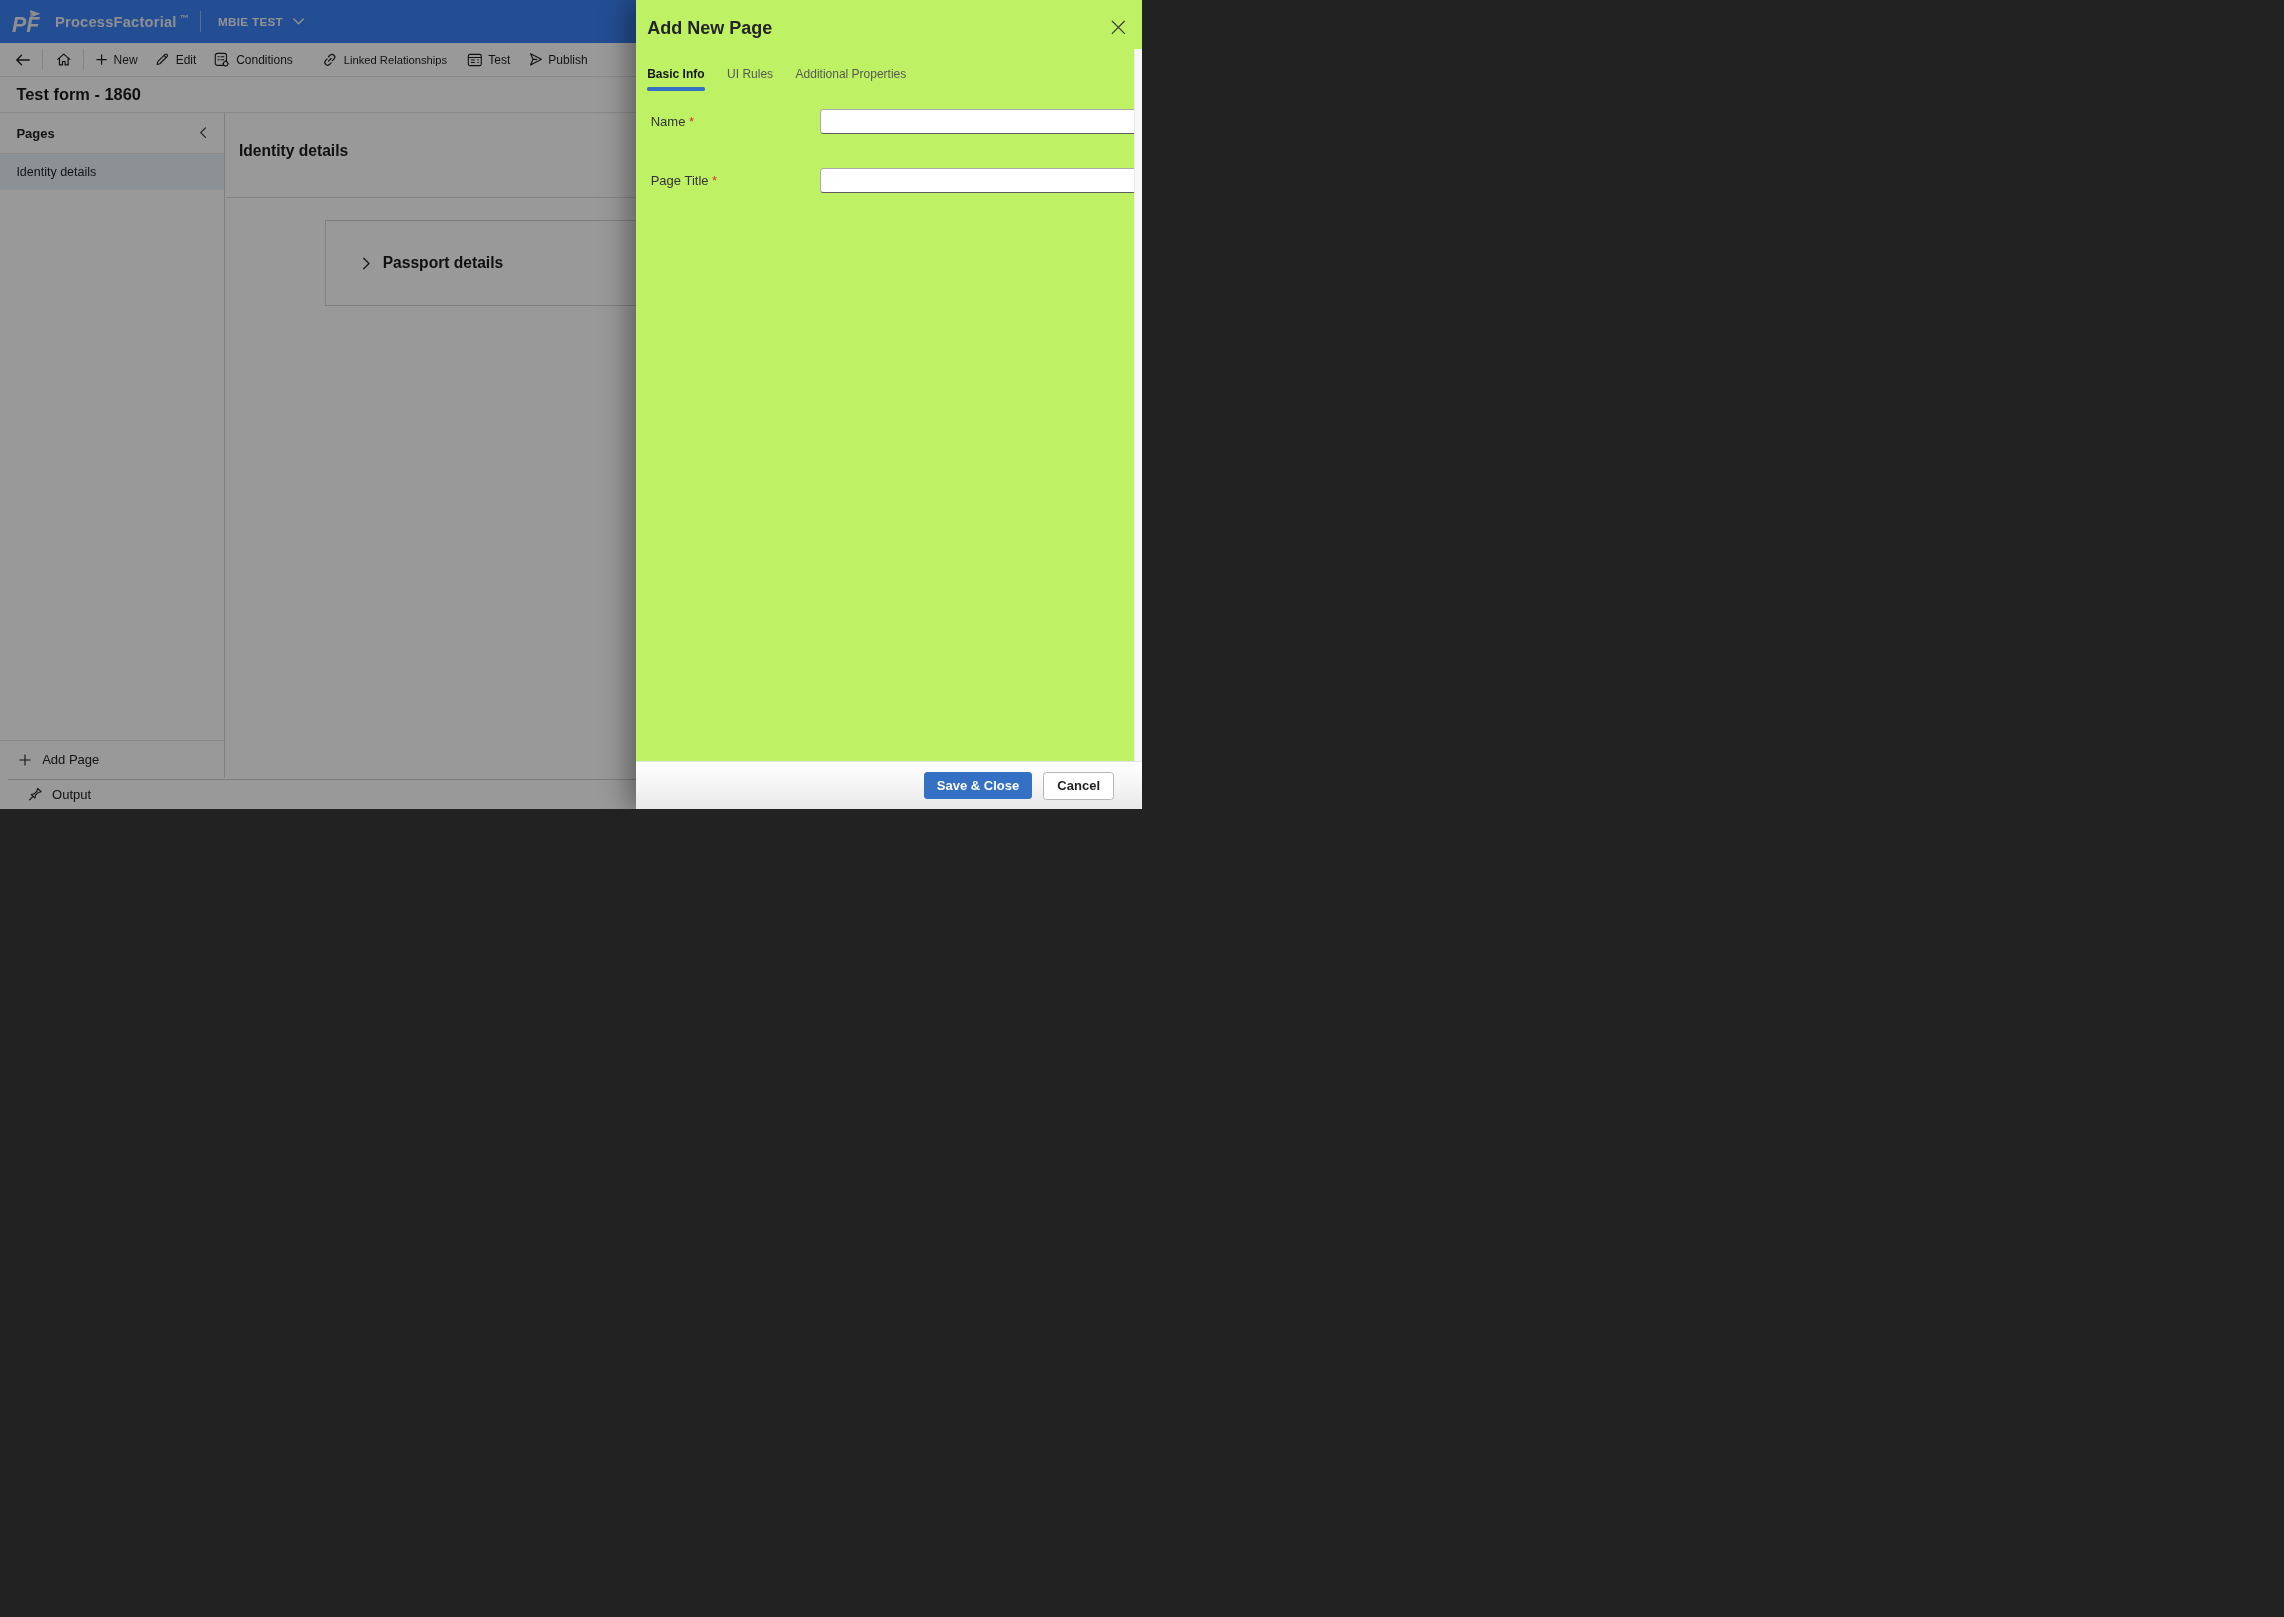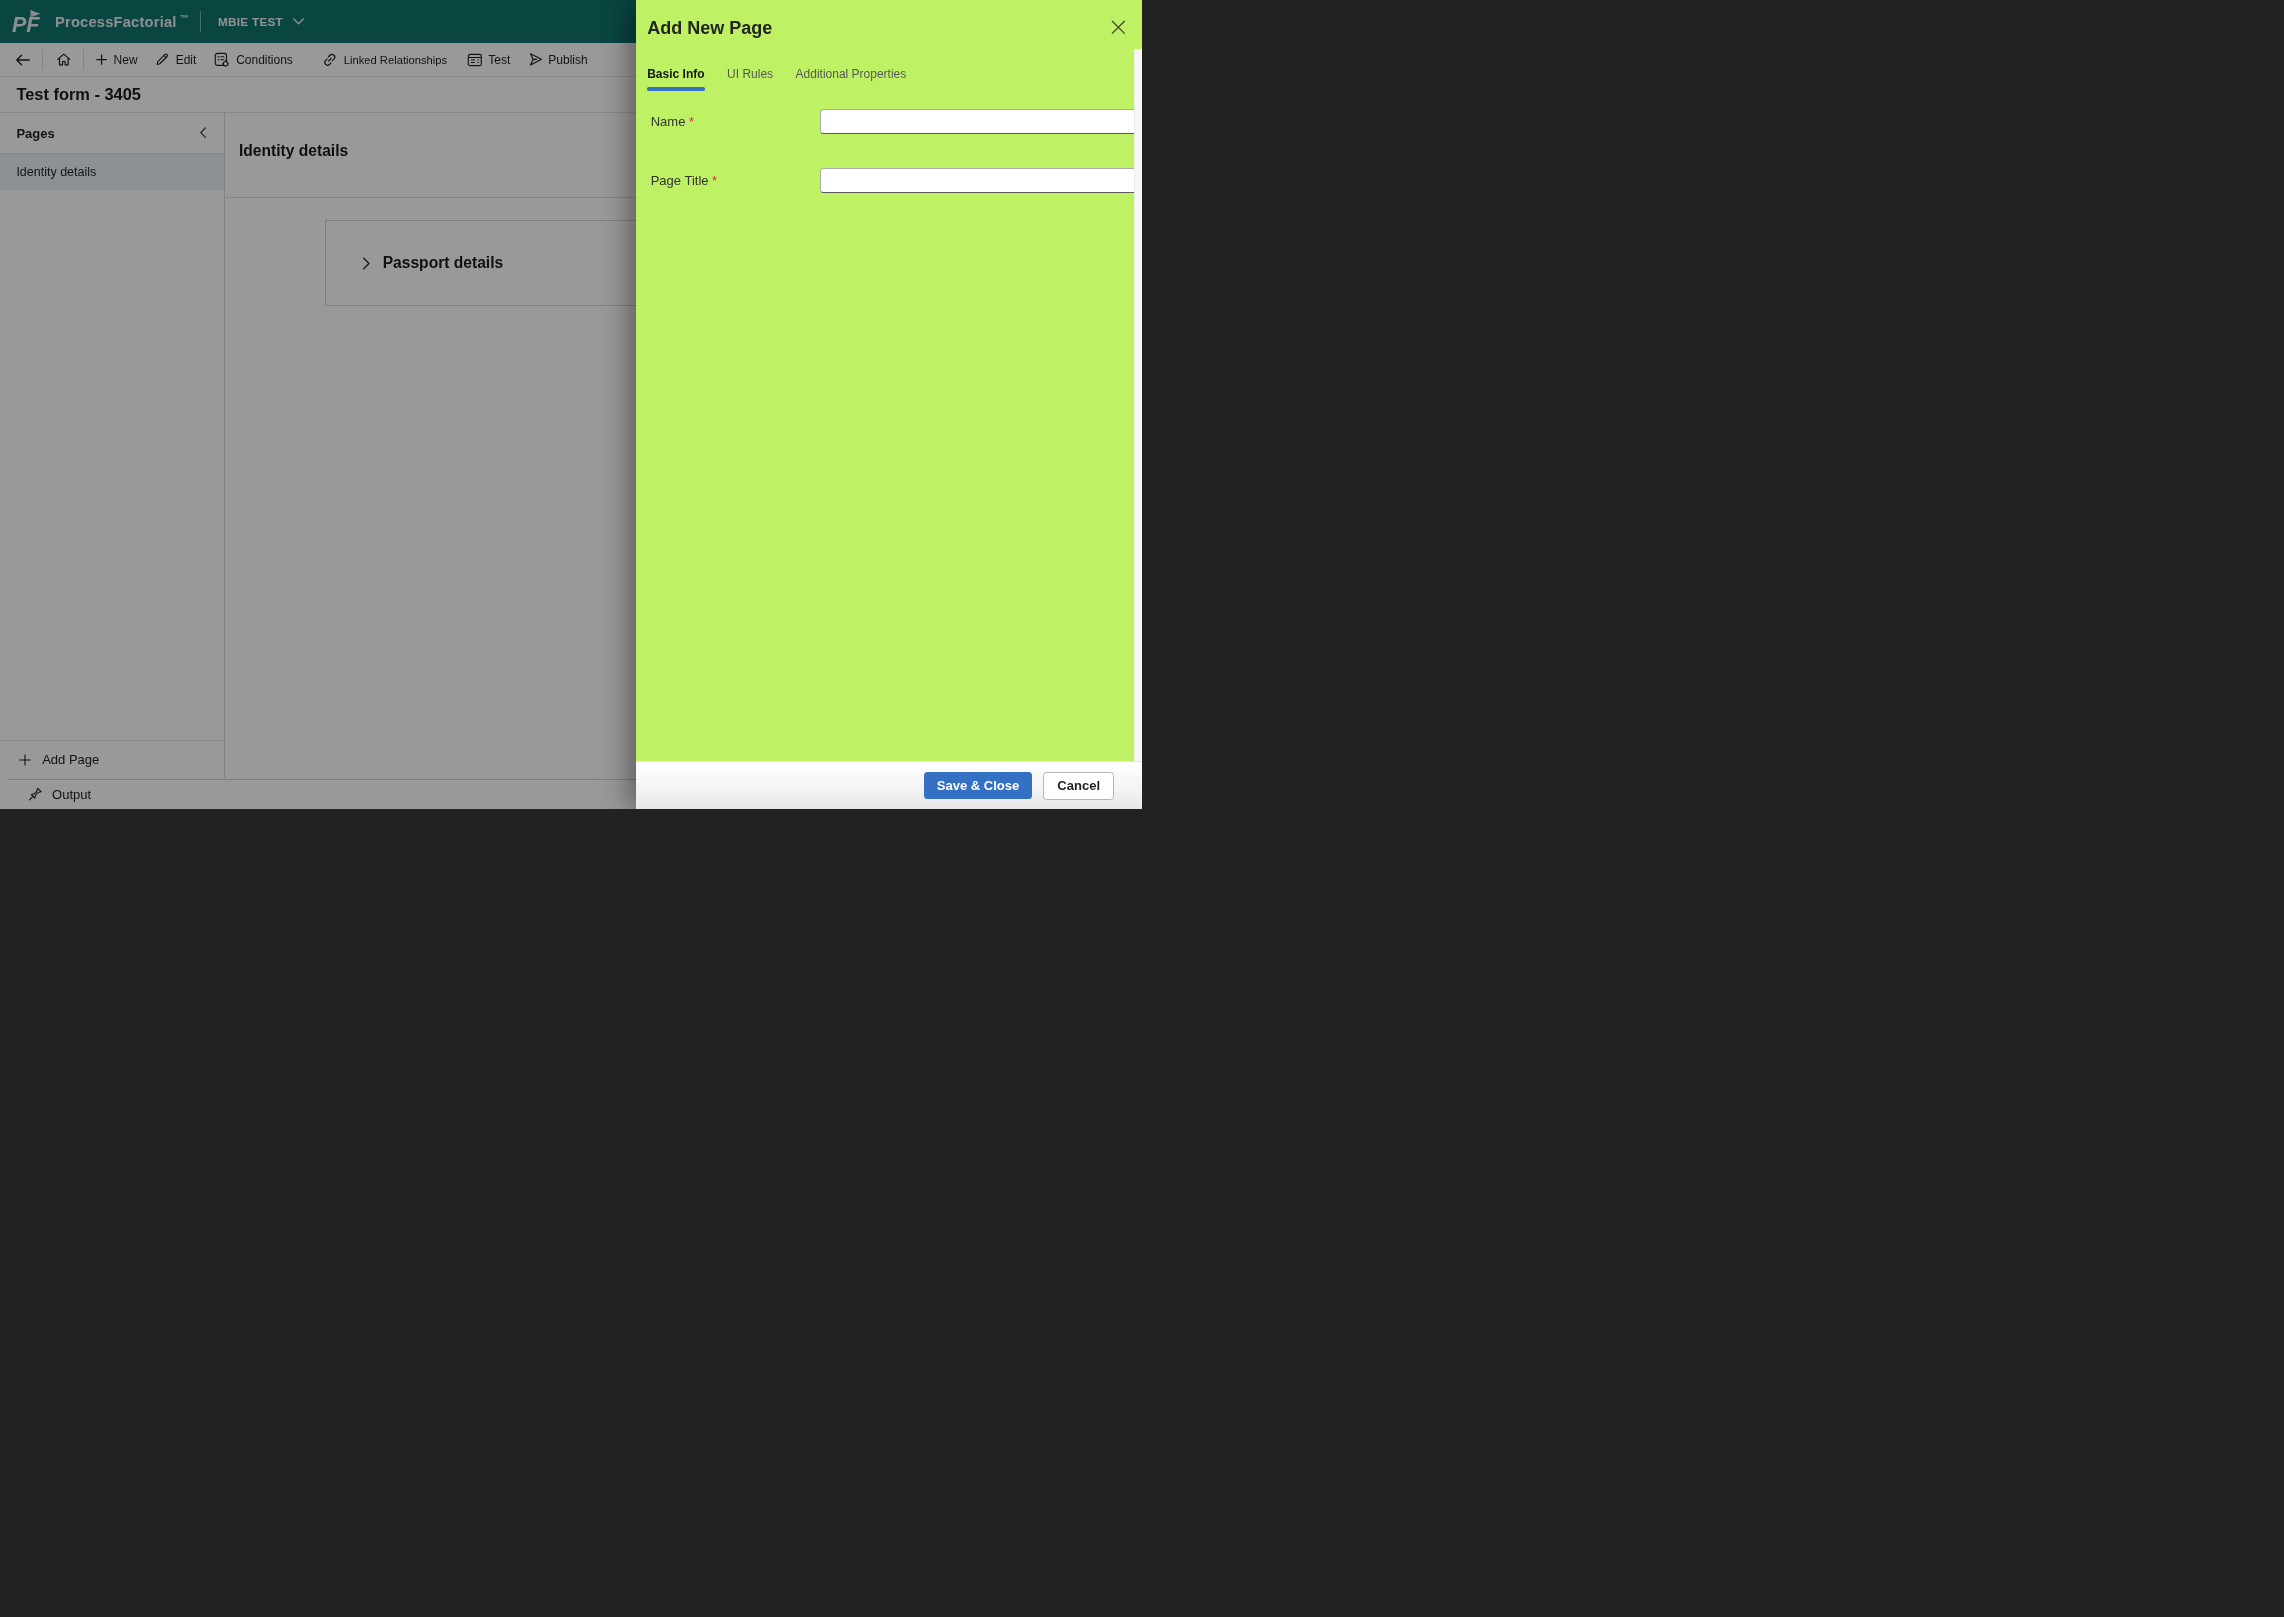--- a/index.html
+++ b/index.html
@@ -1,20 +1,20 @@
 <!DOCTYPE html>
 <html style="font-size:14px"><head>
 <meta charset="utf-8">
 <style>
   html,body{margin:0;padding:0;background:#222;}
   *{box-sizing:border-box;font-family:"Liberation Sans","DejaVu Sans",sans-serif;}
   .stage{position:relative;width:1142px;height:809px;background:#fff;overflow:hidden;}
 
   
-  .navbar{position:absolute;left:0;top:0;width:100%;height:43px;background:#0f766e;display:flex;align-items:center;}
+  .navbar{position:absolute;left:0;top:0;width:100%;height:43px;background:#3b82f6;display:flex;align-items:center;}
   .logo{position:absolute;left:12px;top:8.7px;width:31px;height:26px;}
   .brand{position:absolute;left:55px;top:0;height:43px;display:flex;align-items:center;color:#e9edf3;font-size:14.7px;font-weight:600;letter-spacing:0.2px;}
   .brand .tm{font-size:8.7px;margin-left:3.5px;margin-top:-7px;font-weight:600;}
   .nav-divider{position:absolute;left:200px;top:11.2px;width:0.9px;height:21px;background:rgba(255,255,255,.45);}
   .workspace{position:absolute;left:218px;top:0;height:43px;display:flex;align-items:center;gap:10.4px;color:#eef2f7;font-size:11.7px;font-weight:700;letter-spacing:0.3px;cursor:pointer;}
 
   .toolbar{position:absolute;left:0;top:43px;width:100%;height:34px;background:#fff;border-bottom:0.9px solid #e5e5e5;display:flex;align-items:center;color:#1f1f1f;font-size:12px;}
   .tb-btn{display:flex;align-items:center;gap:6px;padding:0 8.7px;height:100%;cursor:pointer;white-space:nowrap;}
   .tb-sep{width:0.9px;height:21px;background:#dcdcdc;margin:0 3.5px;}
   .tb-stack{width:83px;text-align:center;font-size:11.2px;line-height:1.25;}
@@ -157,21 +157,21 @@
       <span class="icon">
         <svg width="14.7" height="14.7" viewBox="0 0 17 17">
             <path d="M3 15 L15.5 8.5 L3 2 L5.8 8.5 Z M5.8 8.5 H10" fill="none" stroke="#1f1f1f" stroke-width="1.3" stroke-linecap="round" stroke-linejoin="round"></path>
           </svg>
       </span>
       <span>Publish</span>
     </span>
   </div>
 
   <div class="titlebar">
-    <span class="form-title">Test form - 3405</span>
+    <span class="form-title">Test form - 1860</span>
   </div>
 
   <div class="sidebar">
     <div class="pages-header">
       <span class="pages-title">Pages</span>
       <span class="collapse-btn">
         <span class="icon">
           <svg width="7.8" height="11.2" viewBox="0 0 9 13">
               <path d="M7.5 1 L2 6.5 L7.5 12" fill="none" stroke="#333" stroke-width="1.4" stroke-linecap="round" stroke-linejoin="round"></path>
             </svg>

